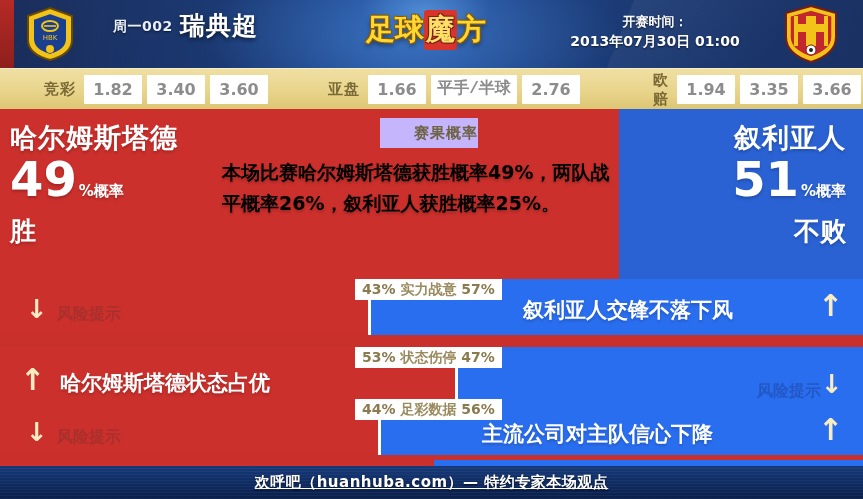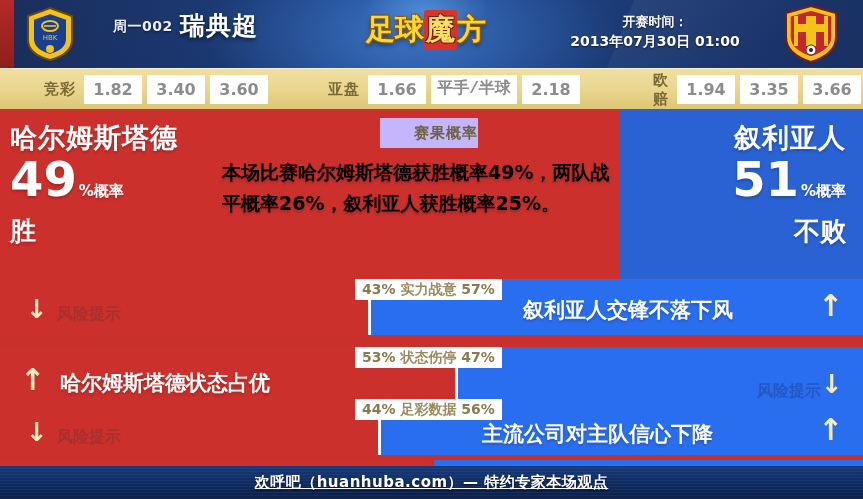--- a/index.html
+++ b/index.html
@@ -216,21 +216,21 @@
     <div class="odds-group" style="left:14px;">
       <span class="odds-title">竞彩</span>
       <span class="odd-cell">1.82</span>
       <span class="odd-cell">3.40</span>
       <span class="odd-cell">3.60</span>
     </div>
     <div class="odds-group" style="left:298px;">
       <span class="odds-title">亚盘</span>
       <span class="odd-cell">1.66</span>
       <span class="odd-cell wide">平手/半球</span>
-      <span class="odd-cell">2.18</span>
+      <span class="odd-cell">2.76</span>
     </div>
     <div class="odds-group" style="left:623px;">
       <span class="odds-title">欧赔</span>
       <span class="odd-cell">1.94</span>
       <span class="odd-cell">3.35</span>
       <span class="odd-cell">3.66</span>
     </div>
   </div>
 
   <div class="main">

